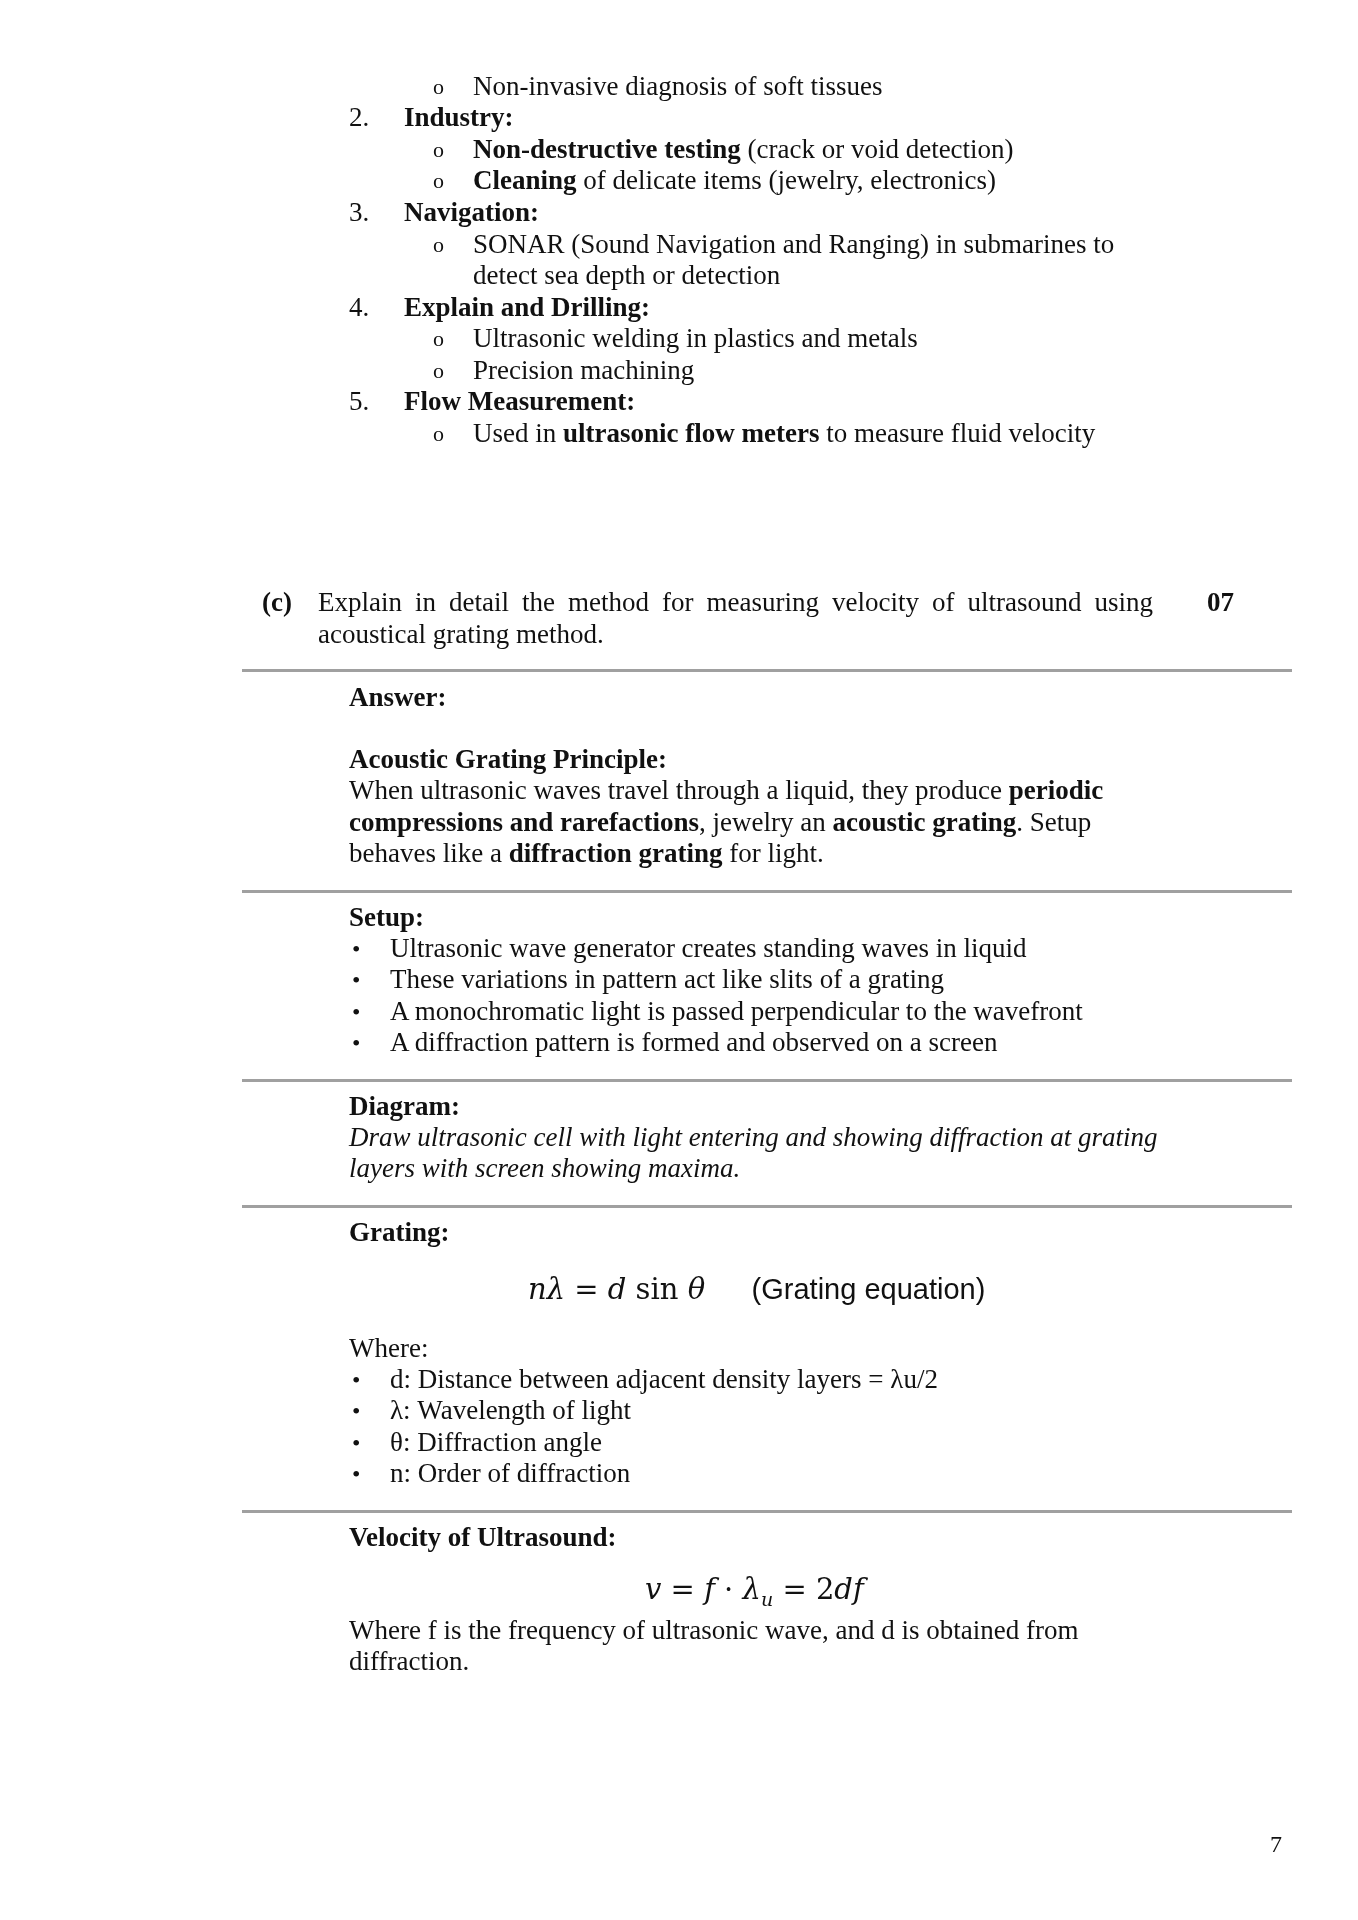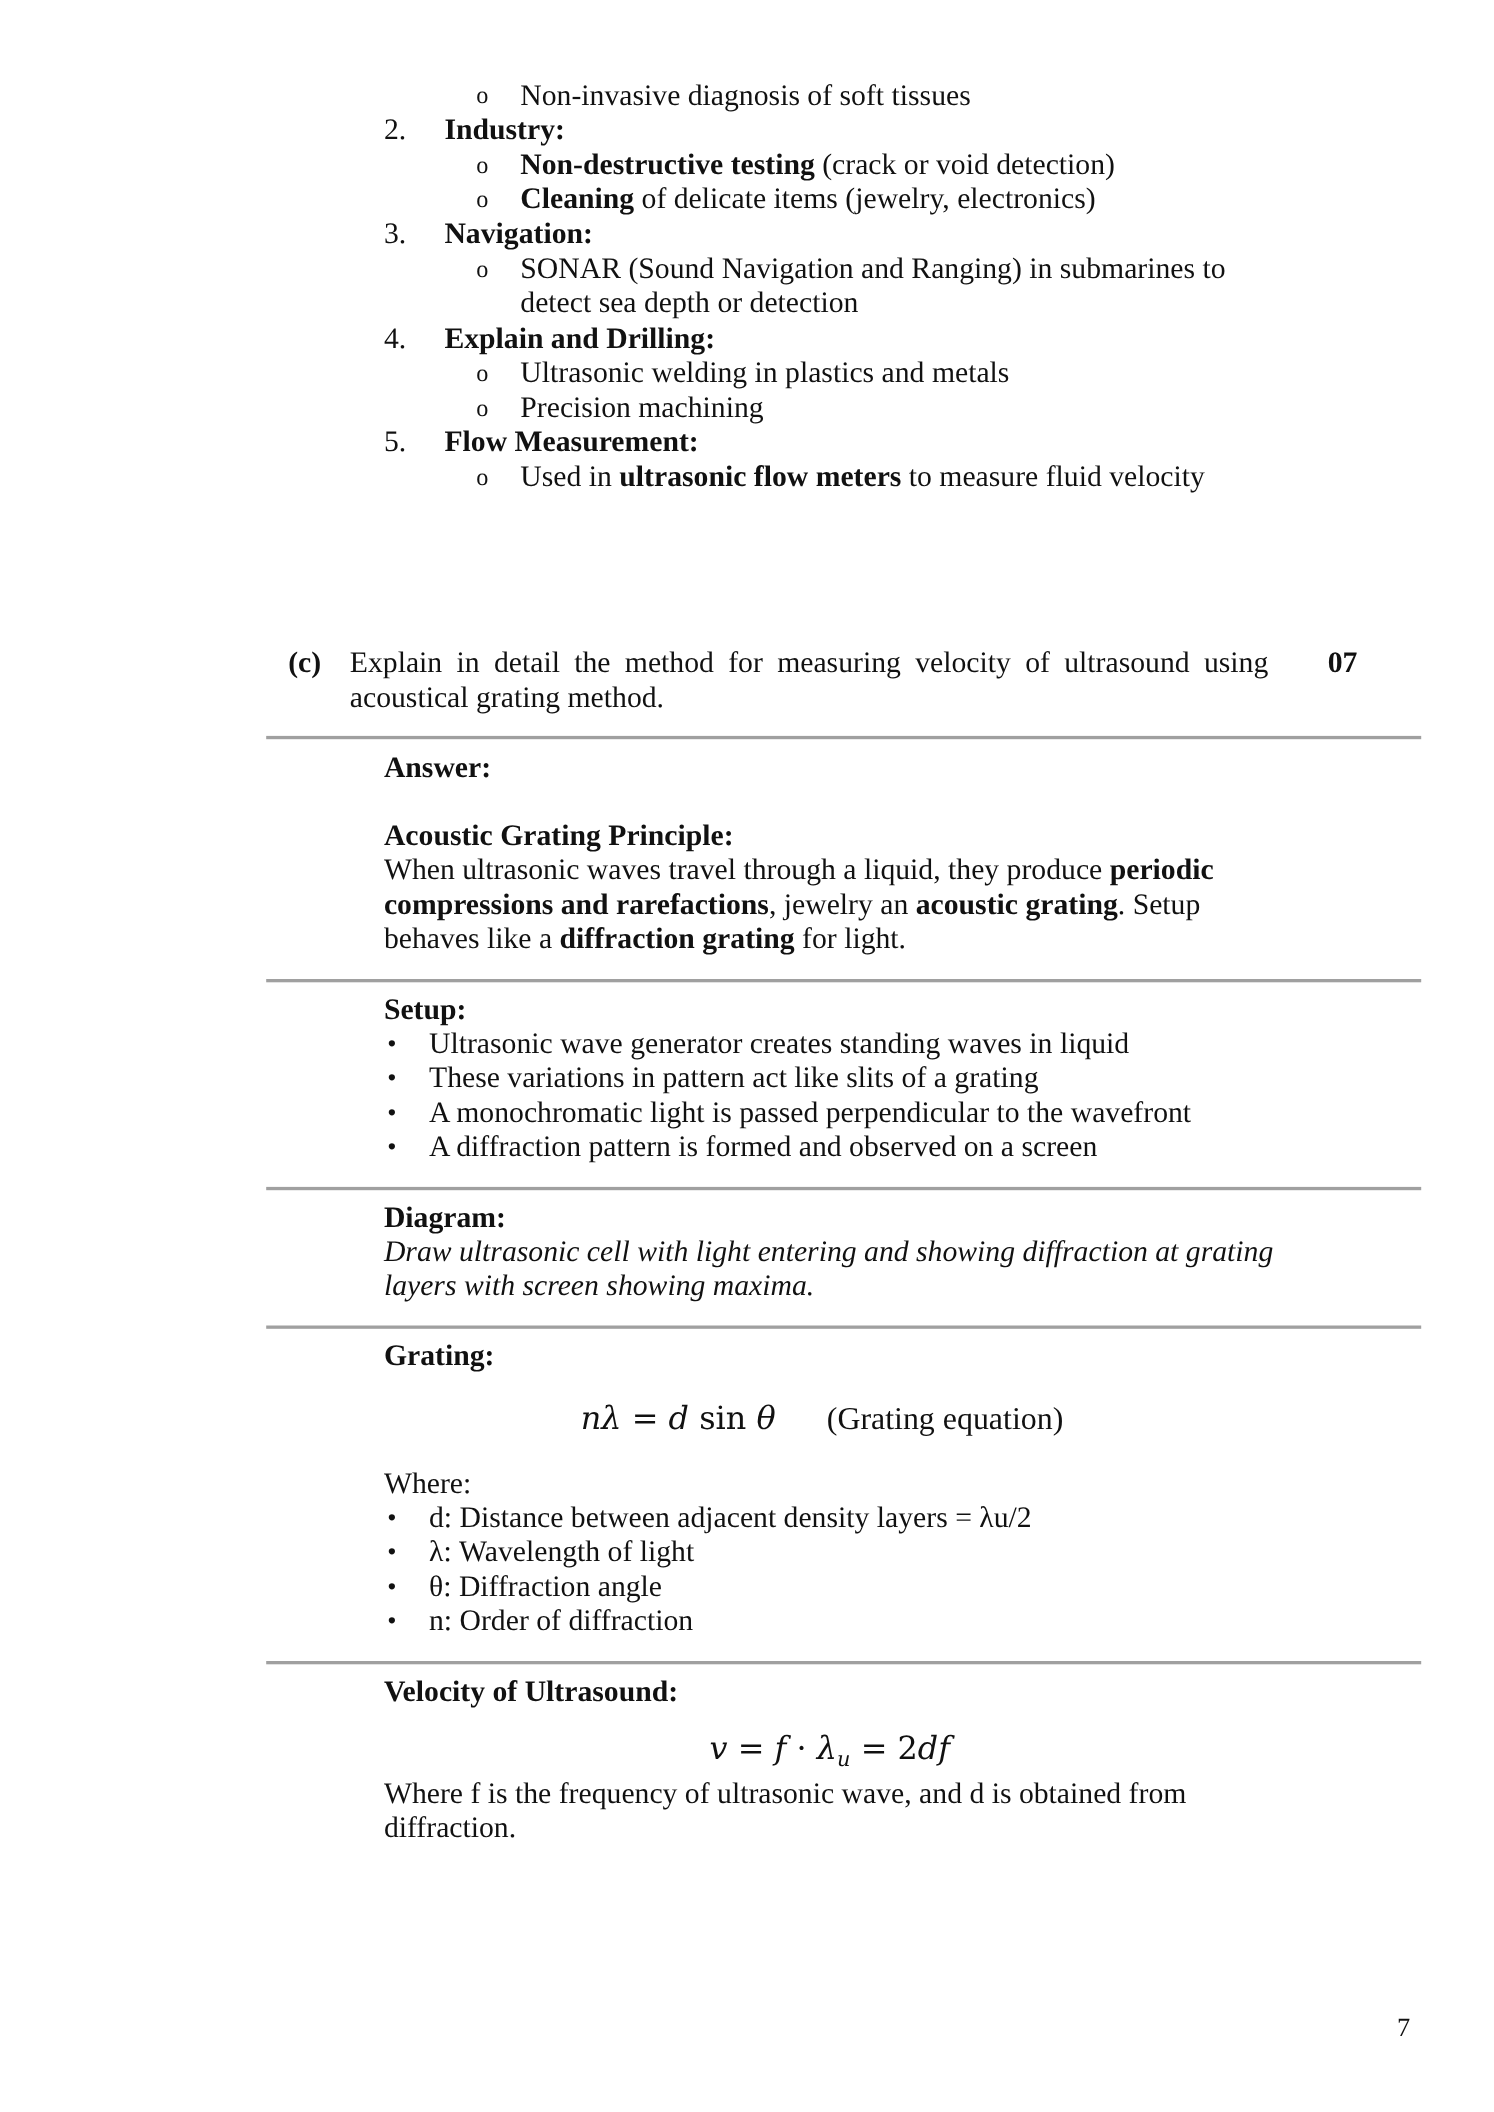--- a/index.html
+++ b/index.html
@@ -79,21 +79,21 @@
 <span class="abs bold" style="left:349px; top:1090px">Diagram:</span>
 <span class="abs" style="left:349px; top:1121px; font-style:italic;">Draw ultrasonic cell with light entering and showing diffraction at grating</span>
 <span class="abs" style="left:349px; top:1152px; font-style:italic;">layers with screen showing maxima.</span>
 
 <div class="rule" style="top:1205px"></div>
 
 <span class="abs bold" style="left:349px; top:1216px">Grating:</span>
 <div class="abs math" style="left:528px; top:1271px; line-height:36px;">
   <span class="mi">n</span><span class="mi">λ</span> = <span class="mi">d</span> sin <span class="mi">θ</span>
   <span style="display:inline-block; width:28px"></span>
-  <span style="font-family:Liberation Serif, serif;">(Grating equation)</span>
+  <span style="font-family:Liberation Sans, sans-serif;">(Grating equation)</span>
 </div>
 
 <span class="abs" style="left:349px; top:1332px">Where:</span>
 <span class="dot abs" style="top:1364px">•</span>
 <span class="btext abs" style="top:1363px">d: Distance between adjacent density layers = λu/2</span>
 <span class="dot abs" style="top:1395px">•</span>
 <span class="btext abs" style="top:1394px">λ: Wavelength of light</span>
 <span class="dot abs" style="top:1427px">•</span>
 <span class="btext abs" style="top:1426px">θ: Diffraction angle</span>
 <span class="dot abs" style="top:1458px">•</span>

